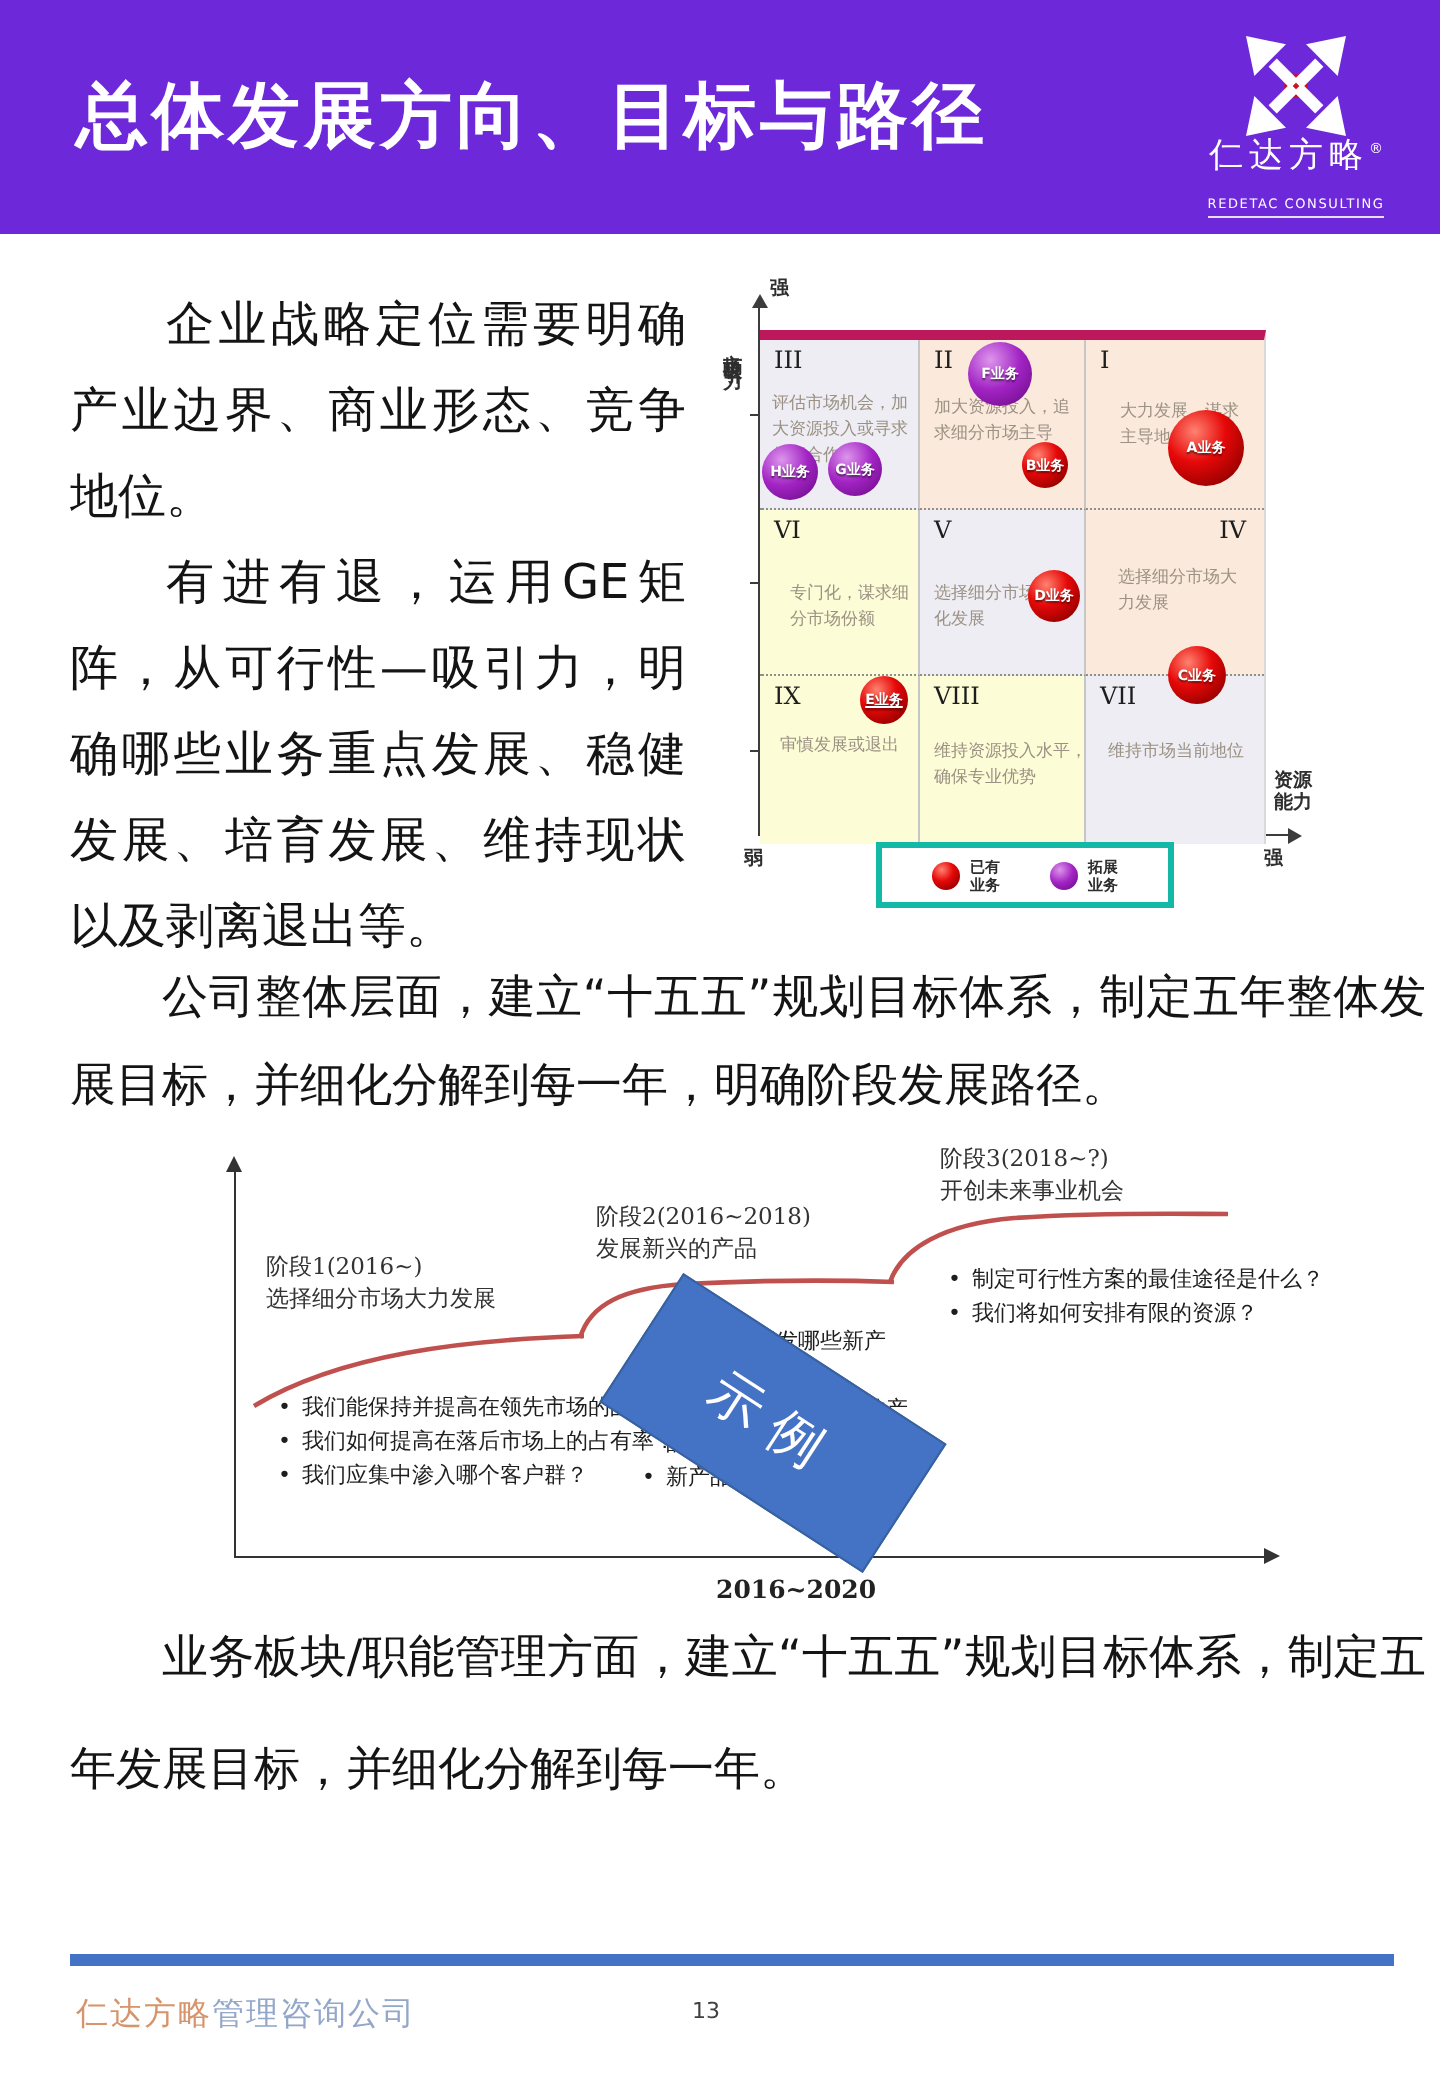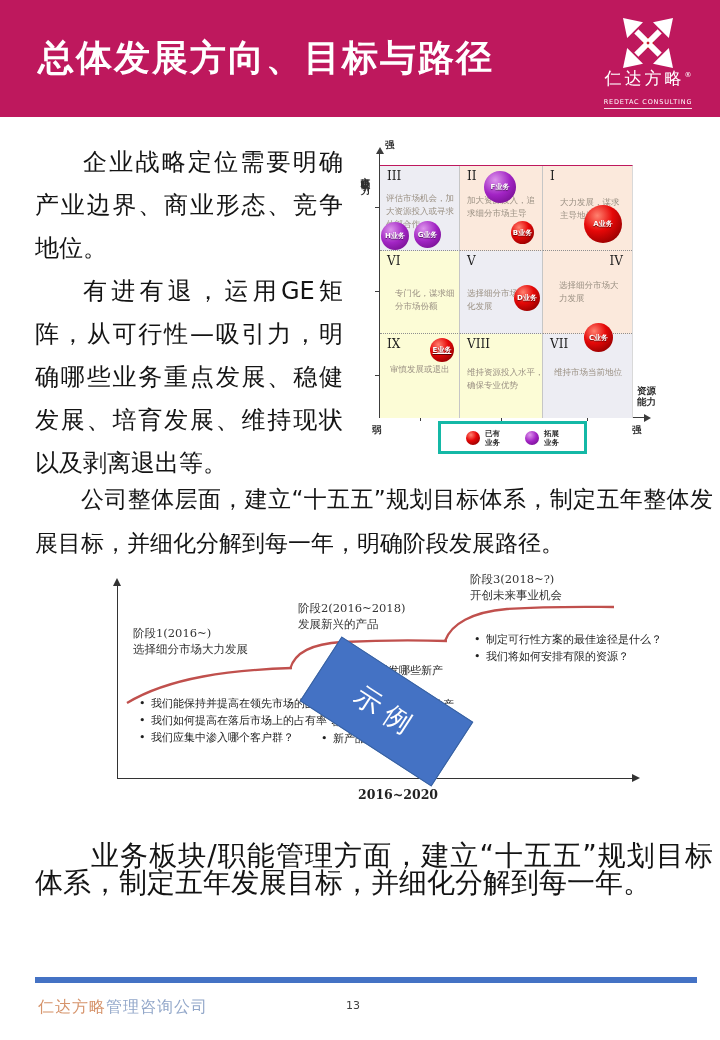--- a/index.html
+++ b/index.html
@@ -1,41 +1,41 @@
 <!DOCTYPE html>
 <html><head>
 <meta charset="utf-8">
 <style>
   html,body{margin:0;padding:0;background:#e9e9e9;}
   .slide{position:relative;width:720px;height:1040px;background:#ffffff;overflow:hidden;
          font-family:"DejaVu Sans","Liberation Sans",sans-serif;}
 
   
-  .hdr{position:absolute;left:0;top:0;width:720px;height:117px;background:#be185d;}
+  .hdr{position:absolute;left:0;top:0;width:720px;height:117px;background:#6d28d9;}
   .hdr-title{position:absolute;left:38px;top:34px;margin:0;font-size:36px;font-weight:bold;
              color:#fff;letter-spacing:2px;white-space:nowrap;}
   .logo{position:absolute;right:24px;top:18px;width:96px;text-align:center;color:#fff;}
   .logo svg{display:block;margin:0 auto;}
   .logo-cn{font-size:17px;letter-spacing:3px;line-height:1.25;white-space:nowrap;}
   .logo-cn sup{font-size:7px;letter-spacing:0;}
   .logo-en{display:inline-block;font-size:6.5px;letter-spacing:0.8px;
            border-bottom:1px solid rgba(255,255,255,.85);padding-bottom:2px;white-space:nowrap;}
 
   
   .para{position:absolute;color:#141414;text-align:justify;}
   .para p{margin:0;text-indent:2em;}
   .p1{left:35px;top:141px;width:308px;font-size:24px;line-height:43px;}
   .p2{left:35px;top:477px;width:678px;font-size:23px;line-height:44px;}
-  .p3{left:35px;top:842px;width:678px;font-size:28px;line-height:27px;}
+  .p3{left:35px;top:801px;width:678px;font-size:23px;line-height:56px;}
 
   
   .ge{position:absolute;left:360px;top:140px;width:356px;height:335px;}
   .ge-plot{position:absolute;left:20px;top:25px;width:252px;height:252px;display:grid;
            grid-template-columns:80px 83px 89px;grid-template-rows:85px 83px 84px;
-           border-top:1px solid #be185d;border-right:1px solid #d9d9d9;}
+           border-top:5px solid #be185d;border-right:1px solid #d9d9d9;}
   .cell{position:relative;}
   .colA,.colB{border-right:1px solid #c6c6c6;}
   .rowA,.rowB{border-bottom:1px dotted #8f8f8f;}
   .bg-lav{background:#ededf3;}
   .bg-peach{background:#fbe9dc;}
   .bg-yel{background:#fcfcd6;}
   .roman{position:absolute;top:3px;left:7px;font-family:"DejaVu Serif","Liberation Serif",serif;
          font-size:12px;color:#1d1d1d;}
   .num-right .roman{left:auto;right:9px;}
   .desc{position:absolute;font-size:8.5px;line-height:1.5;color:#9b9184;}

